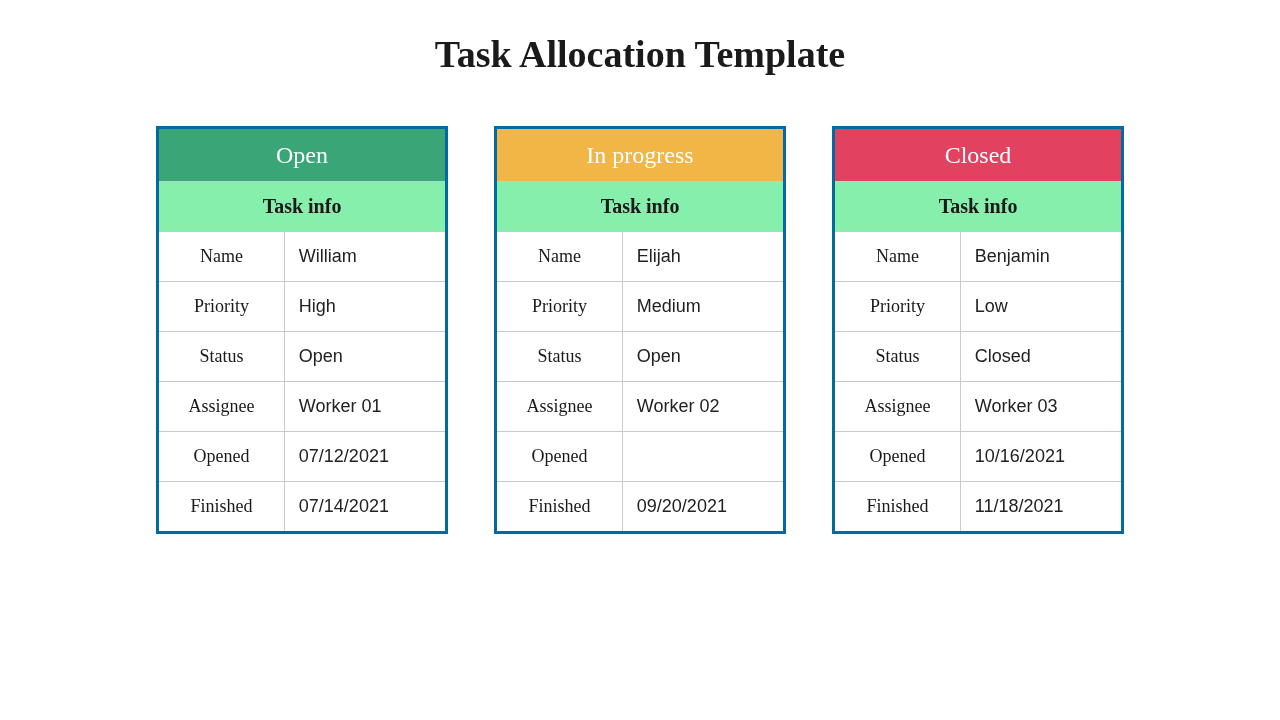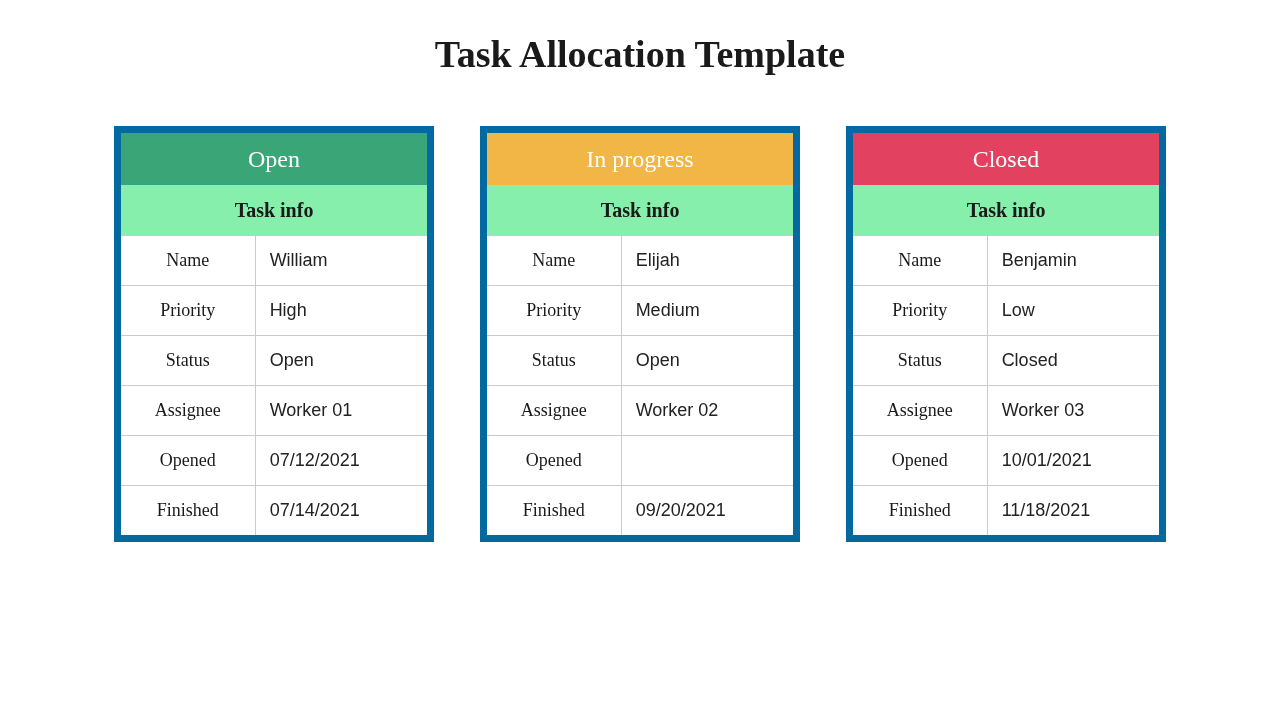--- a/index.html
+++ b/index.html
@@ -1,19 +1,19 @@
 <!DOCTYPE html>
 <html><head>
   <meta charset="utf-8">
   <style>
     * { margin:0; padding:0; box-sizing:border-box; }
     body { width:1280px; height:720px; background:#fff; font-family:Georgia,'Times New Roman',serif; color:#1a1a1a; }
     .title { text-align:center; font-size:38px; font-weight:700; padding-top:32px; padding-bottom:50px; }
     .cols { display:flex; justify-content:center; gap:46px; padding:0 70px; }
-    .card { width:320px; border:7px solid #0369a1; }
+    .card { width:292px; border:3px solid #0369a1; }
     .status-bar { height:52px; display:flex; align-items:center; justify-content:center; font-size:24px; color:#fff; font-family:Georgia,serif; }
     .sub-header { height:50px; background:#86efac; border-top:1px solid #c8cad0; display:flex; align-items:center; justify-content:center; font-size:20px; font-weight:bold; }
     .row { display:flex; border-top:1px solid #c8cad0; height:50px; }
     .label { width:44%; border-right:1px solid #c8cad0; display:flex; align-items:center; justify-content:center; font-size:18px; font-weight:normal; }
     .value { width:56%; display:flex; align-items:center; padding-left:14px; font-size:18px; font-family:Arial,Helvetica,sans-serif; font-weight:400; color:#222; }
   </style>
 </head>
 <body>
 
 <div class="title">Task Allocation Template</div>
@@ -91,21 +91,21 @@
     <div class="row">
         <div class="label">Status</div>
         <div class="value">Closed</div>
       </div>
     <div class="row">
         <div class="label">Assignee</div>
         <div class="value">Worker 03</div>
       </div>
     <div class="row">
         <div class="label">Opened</div>
-        <div class="value">10/01/2021</div>
+        <div class="value">10/16/2021</div>
       </div>
     <div class="row">
         <div class="label">Finished</div>
         <div class="value">11/18/2021</div>
       </div>
   </div>
 
 </div>
 
 </body></html>

